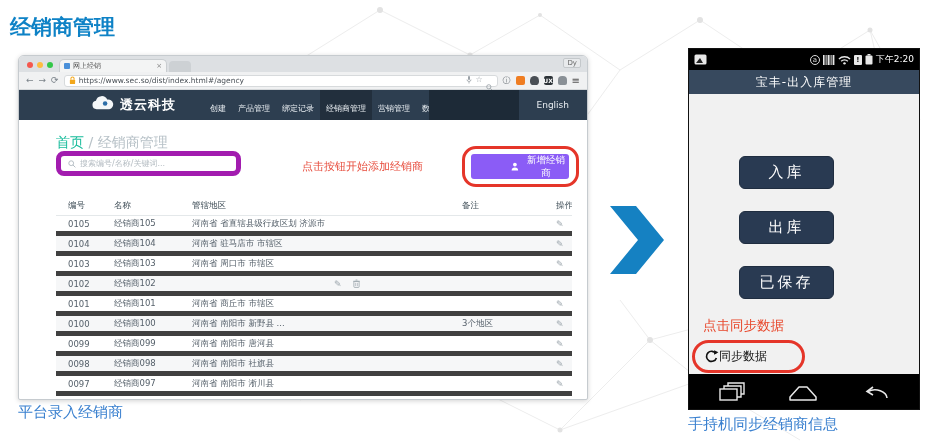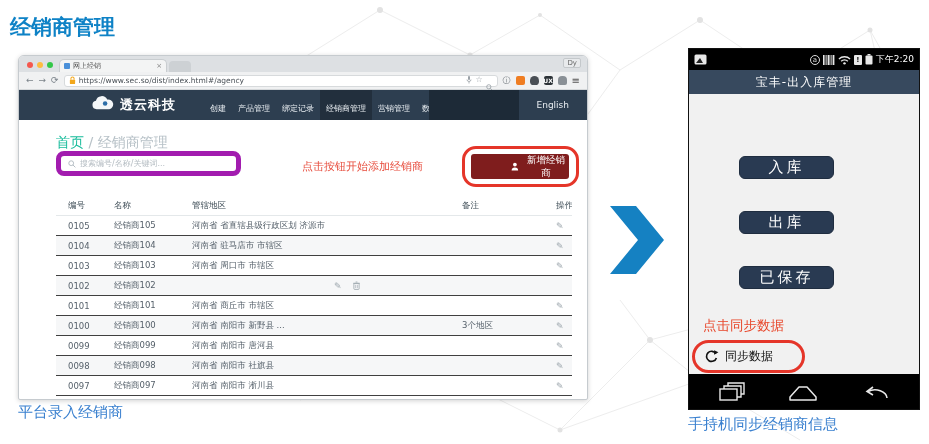--- a/index.html
+++ b/index.html
@@ -47,27 +47,27 @@
   .crumbs { position:absolute; left:37px; top:78px; font-size:14px; color:#b7c1c7; }
   .crumbs .home { color:#1abc9c; }
 
   .searchbox { position:absolute; left:37px; top:95px; width:185px; height:25px; border:5px solid #a21caf; border-radius:8px;
                display:flex; align-items:center; gap:4px; padding:0 7px; background:#fff; }
   .searchbox input { border:none; outline:none; flex:1; font-size:8px; color:#55606a; font-family:inherit; background:transparent; }
   .searchbox input::placeholder { color:#b4bcc2; }
 
   .hint-add { position:absolute; left:283px; top:103px; font-size:11px; color:#e74c3c; }
 
-  .add-btn { position:absolute; left:452px; top:98px; width:98px; height:25px; background:#7f1d1d; border:none; border-radius:3px;
+  .add-btn { position:absolute; left:452px; top:98px; width:98px; height:25px; background:#8b5cf6; border:none; border-radius:3px;
              color:#fff; font-size:9.5px; display:flex; align-items:center; justify-content:center; gap:4px; cursor:pointer; font-family:inherit;padding-left:40px; }
   .circle-add { position:absolute; left:443px; top:90px; width:117px; height:41px; border:3px solid #e53529; border-radius:14px; pointer-events:none; }
 
   .dtable { position:absolute; left:37px; top:140px; width:516px; font-size:8.5px; color:#55606a; }
   .t-head { display:flex; height:20px; align-items:center; font-weight:normal; color:#3b4a54; border-bottom:1px solid #e4e8ea;justify-content:space-between; }
-  .t-row { display:flex; height:20px; align-items:center; border-bottom:1px solid #404040; }
+  .t-row { display:flex; height:20px; align-items:center; border-bottom:5px solid #404040; }
   .t-rows > .t-row:nth-child(even) { background:#f6f7f8; }
   .c { padding:0 6px; overflow:hidden; white-space:nowrap; }
   .c.id { width:52px; padding-left:12px; }
   .c.name { width:78px; }
   .c.region { width:222px; }
   .c.note { width:94px;margin-left:48px; }
   .c.op { flex:1; display:flex; gap:11px; align-items:center; }
   .edit-i { color:#9aa4ab; font-size:9px; cursor:pointer; }
   .trash-i { cursor:pointer; display:flex; }
 
@@ -76,25 +76,25 @@
 
   
   .phone { position:absolute; left:688px; top:48px; width:232px; height:362px; background:#f1f1f1; z-index:2;
            border:1px solid #111; }
   .statusbar { height:21px; background:#000; display:flex; align-items:center; padding:0 5px; color:#fff; }
   .sb-right { margin-left:auto; display:flex; align-items:center; gap:3px; }
   .sb-time { font-size:9px; color:#fff; }
   .at-ico { width:10px; height:10px; border:1px solid #ddd; border-radius:50%; font-size:7px; color:#ddd; display:flex; align-items:center; justify-content:center; }
   .excl { width:8px; height:10px; background:#e8e8e8; color:#111; font-size:7px; font-weight:bold; display:flex; align-items:center; justify-content:center; border-radius:1px; }
   .apptitle { height:24px; background:#37495e; color:#fff; font-size:12px; display:flex; align-items:center; justify-content:center; letter-spacing:1px; }
-  .pbtn { position:absolute; left:50px; width:95px; height:23px; background:#293a52; border:1px solid #1f2d40; border-radius:6px;
+  .pbtn { position:absolute; left:50px; width:95px; height:33px; background:#293a52; border:1px solid #1f2d40; border-radius:6px;
           color:#fff; font-size:15px; letter-spacing:3px; display:flex; align-items:center; justify-content:center; cursor:pointer; font-family:inherit; }
   .hint-sync { position:absolute; left:14px; top:268px; font-size:13.5px; color:#e8472b; }
   .sync-row { position:absolute; left:3px; top:291px; width:113px; height:33px; border:3px solid #e53529; border-radius:17px;
-              display:flex; align-items:center; gap:6px; padding:0 9px; cursor:pointer; }
+              display:flex; align-items:center; padding:0 9px; cursor:pointer; }
   .sync-label { font-size:12px; color:#111; }
   .pnavbar { position:absolute; left:0; bottom:0; width:100%; height:35px; background:#000; display:flex; align-items:center; justify-content:space-between; padding:0 30px; }
 
   .caption { position:absolute; font-size:15px; color:#3a80cf; z-index:3; }
   .caption.left { left:18px; top:403px; }
   .caption.right { left:688px; top:415px; }
 </style>
 </head>
 <body>
 

